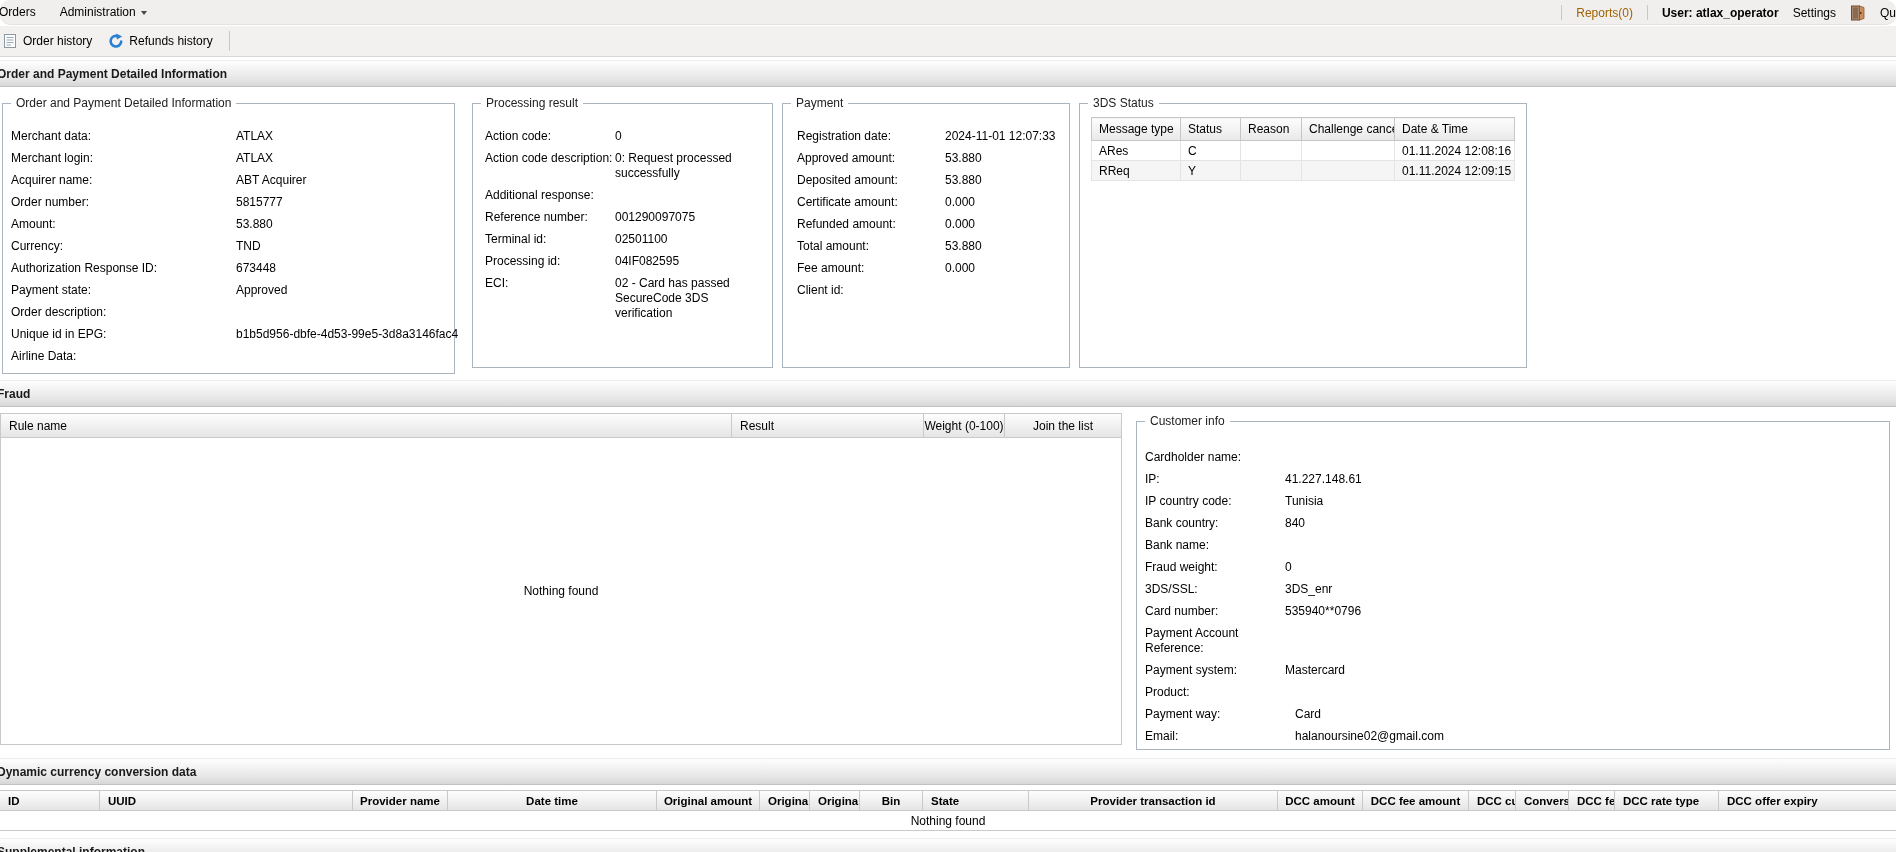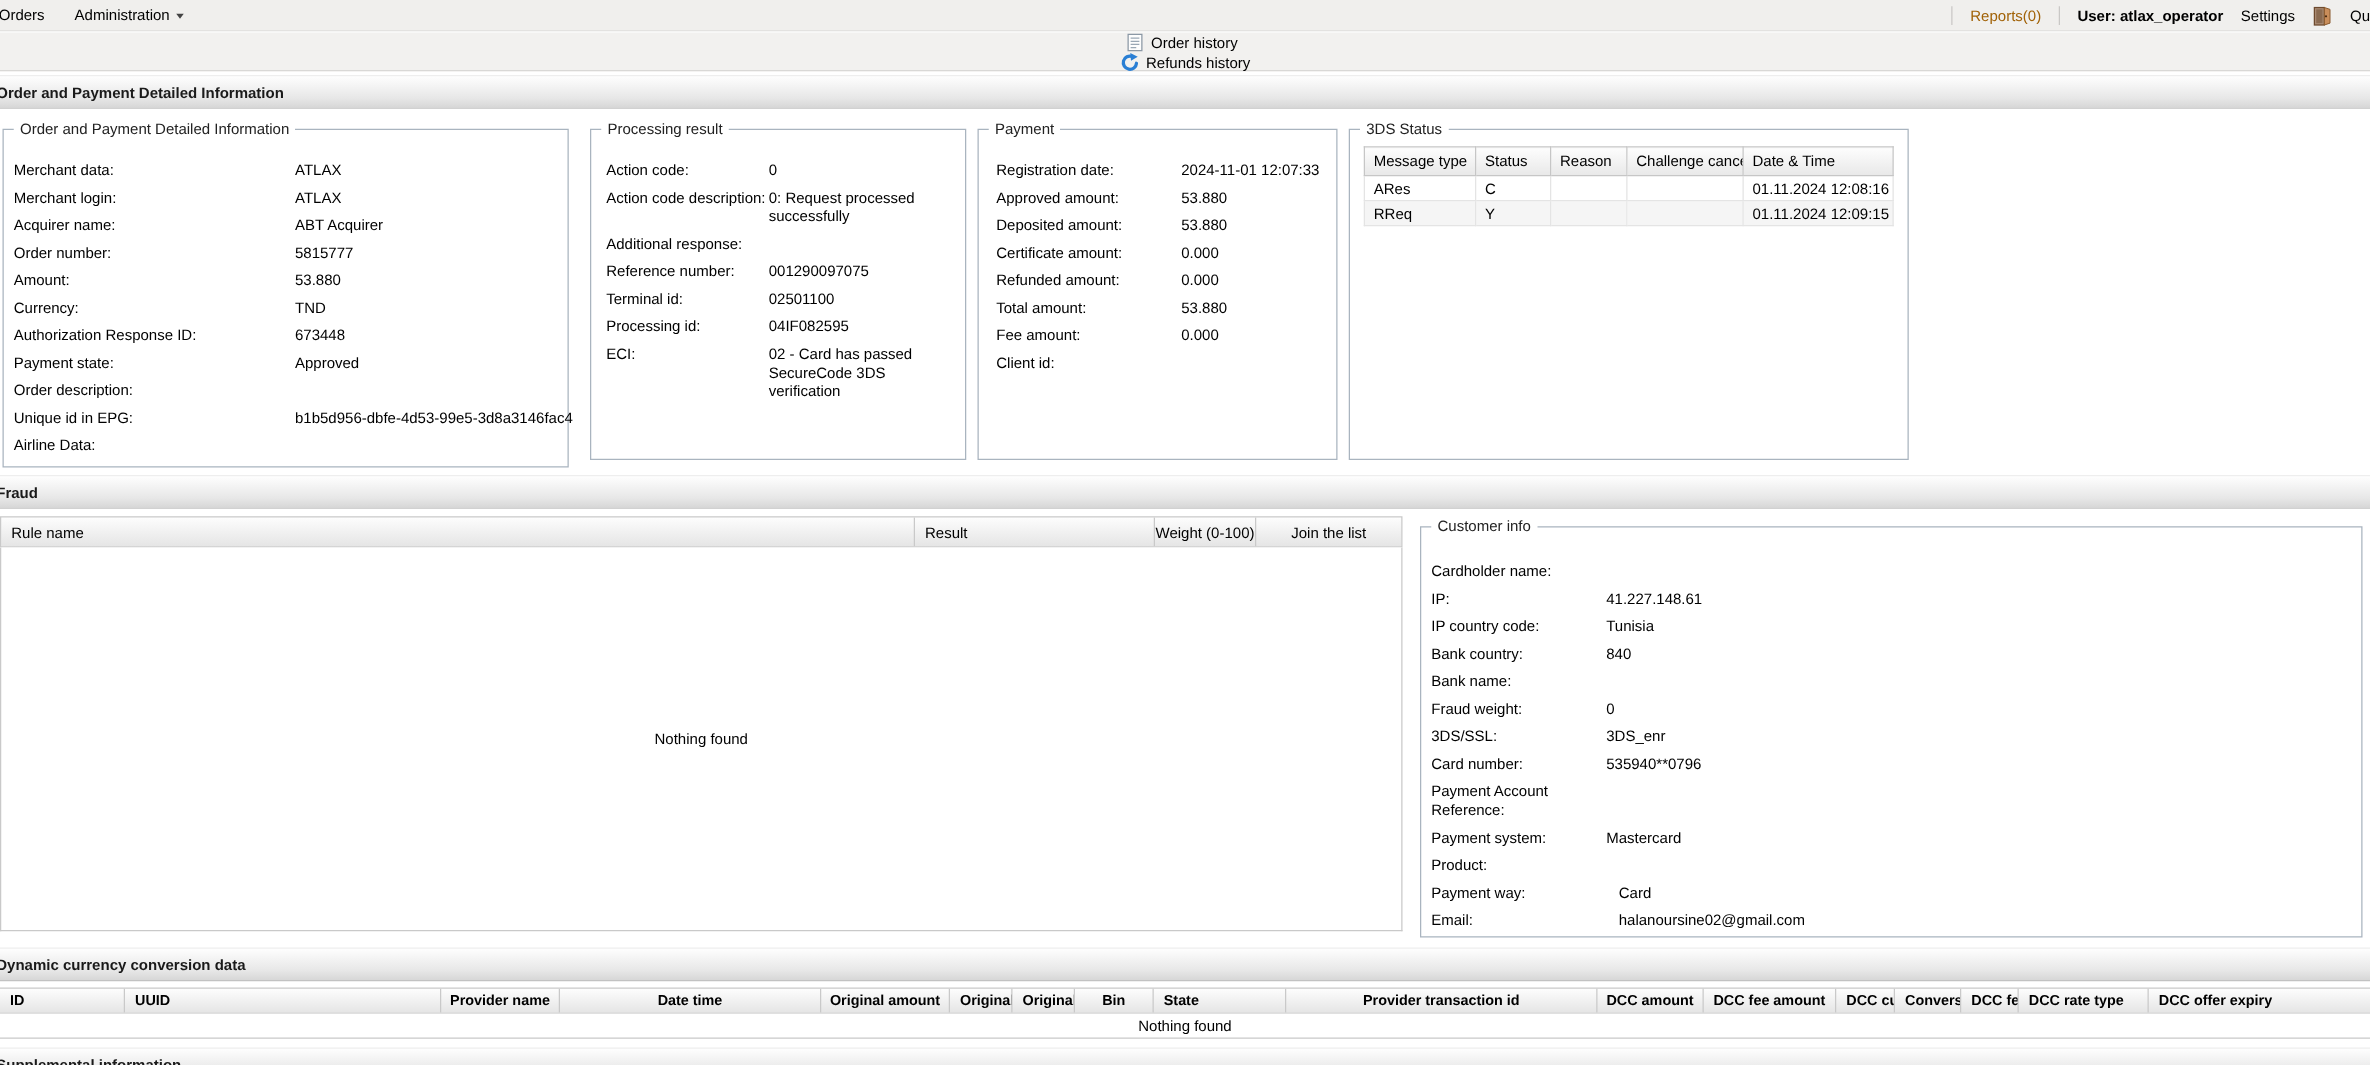--- a/index.html
+++ b/index.html
@@ -2,33 +2,33 @@
 <html><head>
 <meta charset="utf-8">
 <style>
   * { box-sizing: border-box; margin: 0; padding: 0; }
   html,body { width:1896px; height:852px; overflow:hidden; background:#fff;
     font-family:"Liberation Sans", sans-serif; font-size:12px; color:#000; }
   .abs { position:absolute; }
 
   
   .menubar { left:0; top:0; width:1896px; height:25px; background:#f0efed;
-    border-bottom:1px solid #e3e2e0; display:flex; align-items:center; }
+    border-bottom:1px solid #e3e2e0; display:flex; align-items:center;border-radius:10px; }
   .menu-item { padding:0 12px; height:25px; display:flex; align-items:center; gap:5px; cursor:default; }
   .menu-item.first { padding-left:2px; margin-left:-3px; }
   .caret { width:0; height:0; border-left:3.5px solid transparent; border-right:3.5px solid transparent;
     border-top:4px solid #444; display:inline-block; margin-top:1px; }
   .menu-right { position:absolute; right:-6px; top:0; height:25px; display:flex; align-items:center; gap:14px; }
   .vsep { width:1px; height:15px; background:#c9c8c6; }
   .reports { color:#a16207; }
   .user-label { font-weight:bold; }
 
   
   .toolbar { left:0; top:26px; width:1896px; height:31px; background:#f2f1ef;
-    border-bottom:1px solid #d9d8d6; display:flex; align-items:center;flex-direction:column; }
+    border-bottom:1px solid #d9d8d6; display:flex; align-items:center; }
   .tool-btn { display:flex; align-items:center; gap:5px; padding:0 8px; height:26px; cursor:default; }
   .tool-btn.first { margin-left:-6px; }
   .toolbar .vsep { height:20px; margin-left:8px; }
 
   
   .secbar { left:0; width:1896px; height:27px;
     background:linear-gradient(#fefefe, #e7e7e7 70%, #d7d7d7);
     border-top:1px solid #eeeeee; border-bottom:1px solid #c2c2c2;
     display:flex; align-items:center; overflow:hidden; }
   .secbar .sec-title { font-weight:bold; color:#1a1a1a; margin-left:-3px; white-space:nowrap; }

